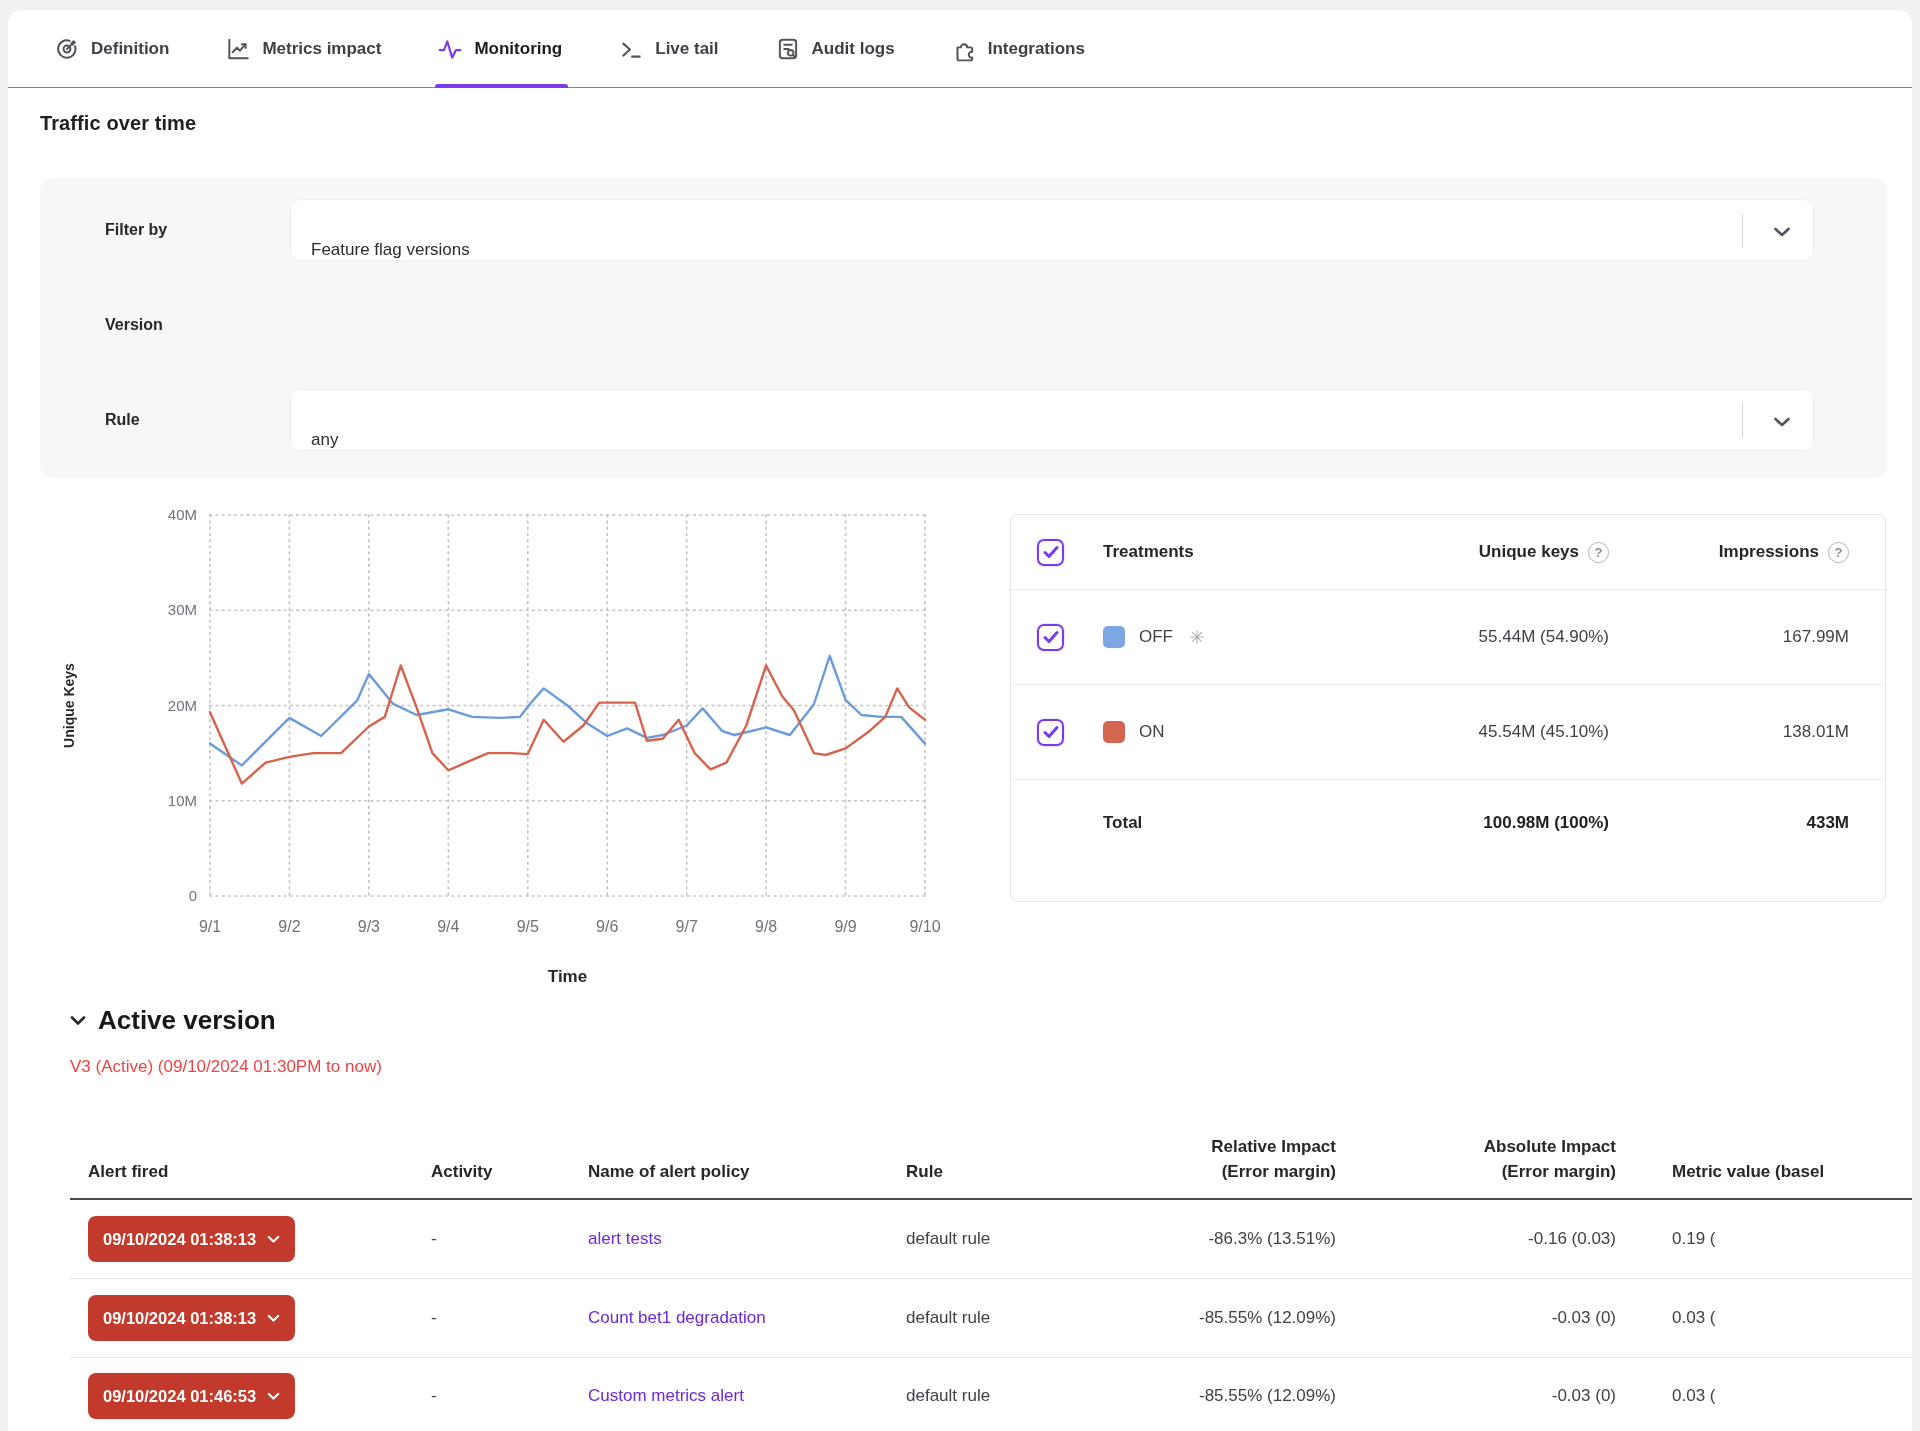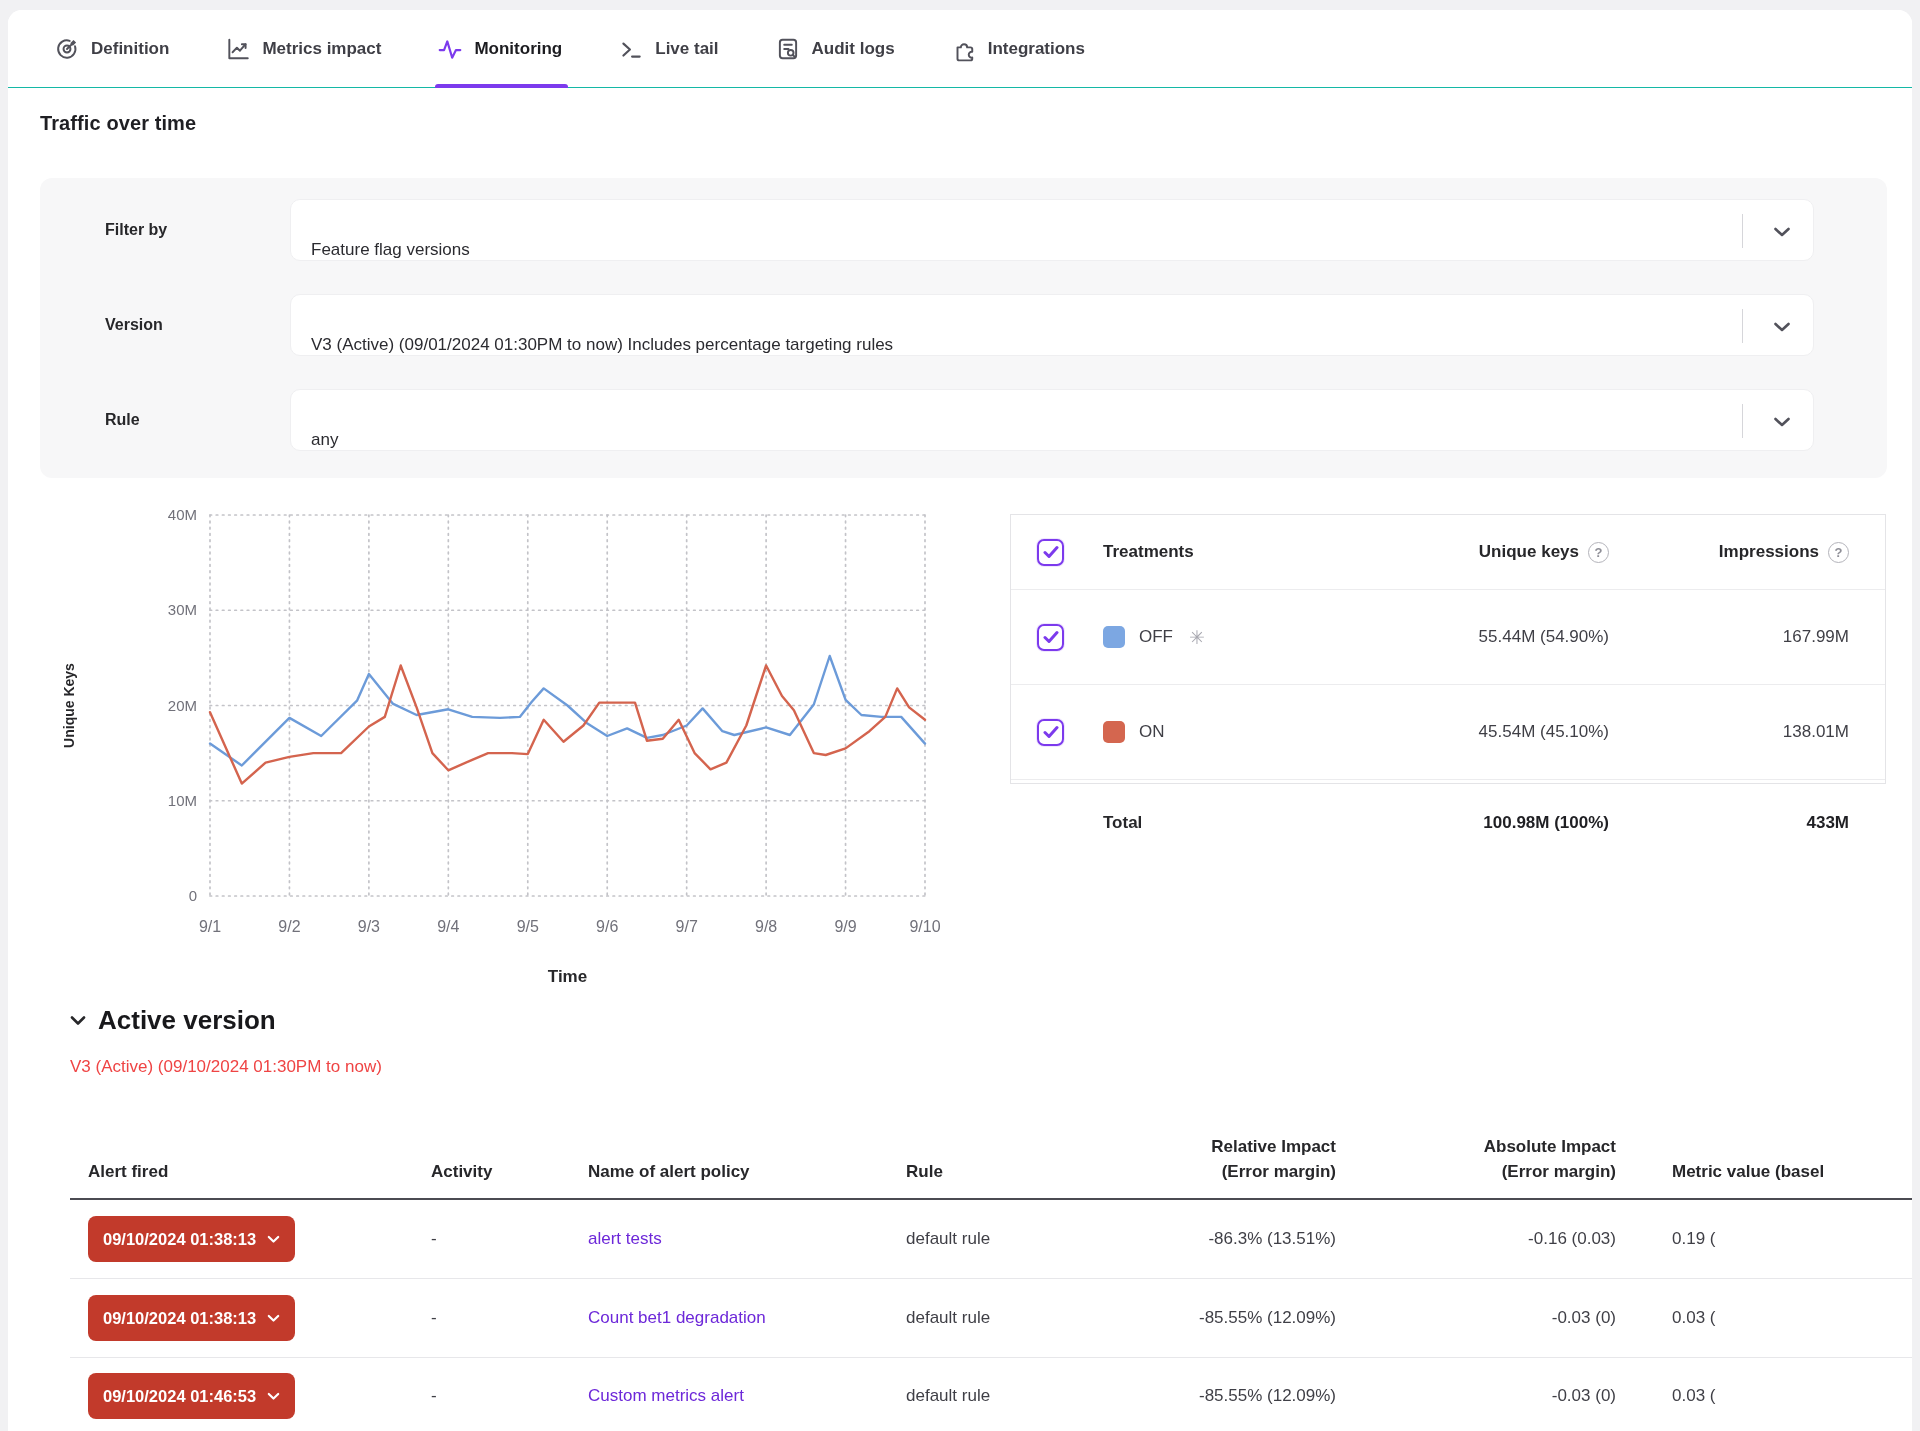--- a/index.html
+++ b/index.html
@@ -68,22 +68,22 @@
   }
   .select-field .chev {
     position:absolute; right:22px; top:23px;
   }
 
   
   .chart-wrap { position:absolute; left:52px; top:492px; width:890px; height:500px; }
 
   
   .treat-panel {
-    position:absolute; left:1002px; top:504px; width:876px; height:270px;
-    background:#fff; border:1px solid #e4e4e7; border-radius:0;
+    position:absolute; left:1002px; top:504px; width:876px; height:388px;
+    background:#fff; border:1px solid #e4e4e7; border-radius:8px;
   }
   .trow {
     display:grid; grid-template-columns:66px 1fr 250px 240px;
     align-items:center; padding:0 36px 0 26px;
   }
   .trow.header { height:74px; }
   .trow.data { height:95px; border-top:1px solid #ececee; }
   .trow.total { height:86px; border-top:1px solid #ececee; }
   .t-name { display:flex; align-items:center; gap:14px; font-size:17px; color:#3f3f46; }
   .t-head { font-size:17px; font-weight:700; color:#27272a; }
@@ -222,29 +222,20 @@
         <span class="divider"></span>
         <span class="chev">
           <svg width="18" height="12" viewBox="0 0 18 12" fill="none" stroke="#52525b" stroke-width="2.6" stroke-linecap="round" stroke-linejoin="round">
               <path d="M2.5 3l6.5 6 6.5-6"></path>
             </svg>
         </span>
       </div>
     </div>
     <div class="filter-row r2">
       <div class="filter-label">Version</div>
-      <div class="select-field">
-        <span>V3 (Active) (09/01/2024 01:30PM to now) Includes percentage targeting rules</span>
-        <span class="divider"></span>
-        <span class="chev">
-          <svg width="18" height="12" viewBox="0 0 18 12" fill="none" stroke="#52525b" stroke-width="2.6" stroke-linecap="round" stroke-linejoin="round">
-              <path d="M2.5 3l6.5 6 6.5-6"></path>
-            </svg>
-        </span>
-      </div>
     </div>
     <div class="filter-row r3">
       <div class="filter-label">Rule</div>
       <div class="select-field">
         <span>any</span>
         <span class="divider"></span>
         <span class="chev">
           <svg width="18" height="12" viewBox="0 0 18 12" fill="none" stroke="#52525b" stroke-width="2.6" stroke-linecap="round" stroke-linejoin="round">
               <path d="M2.5 3l6.5 6 6.5-6"></path>
             </svg>

